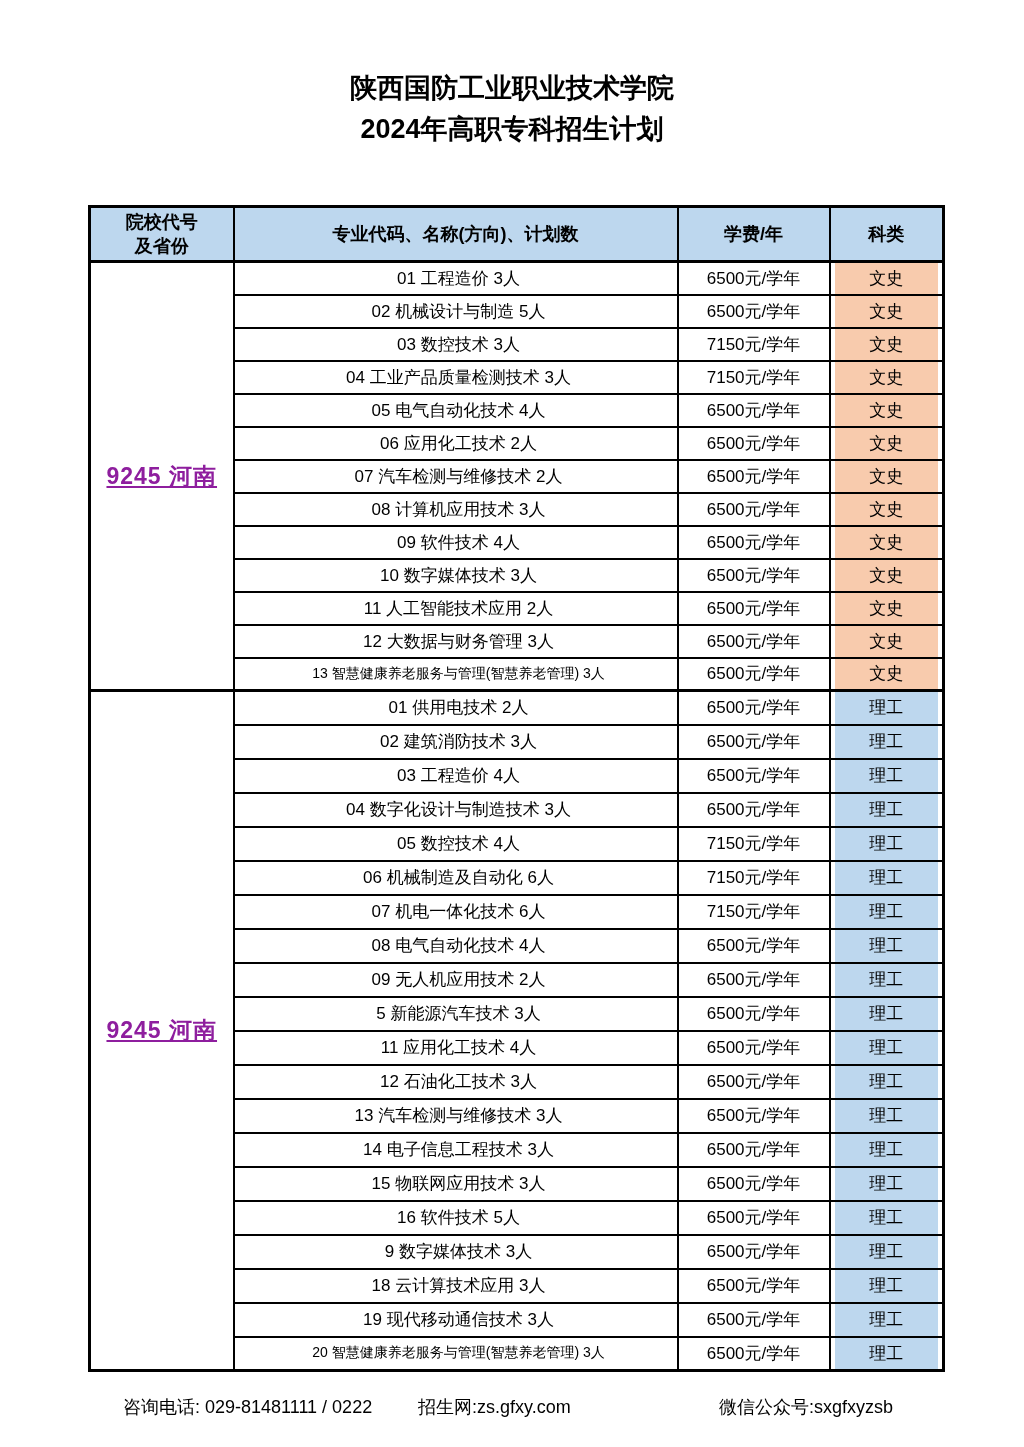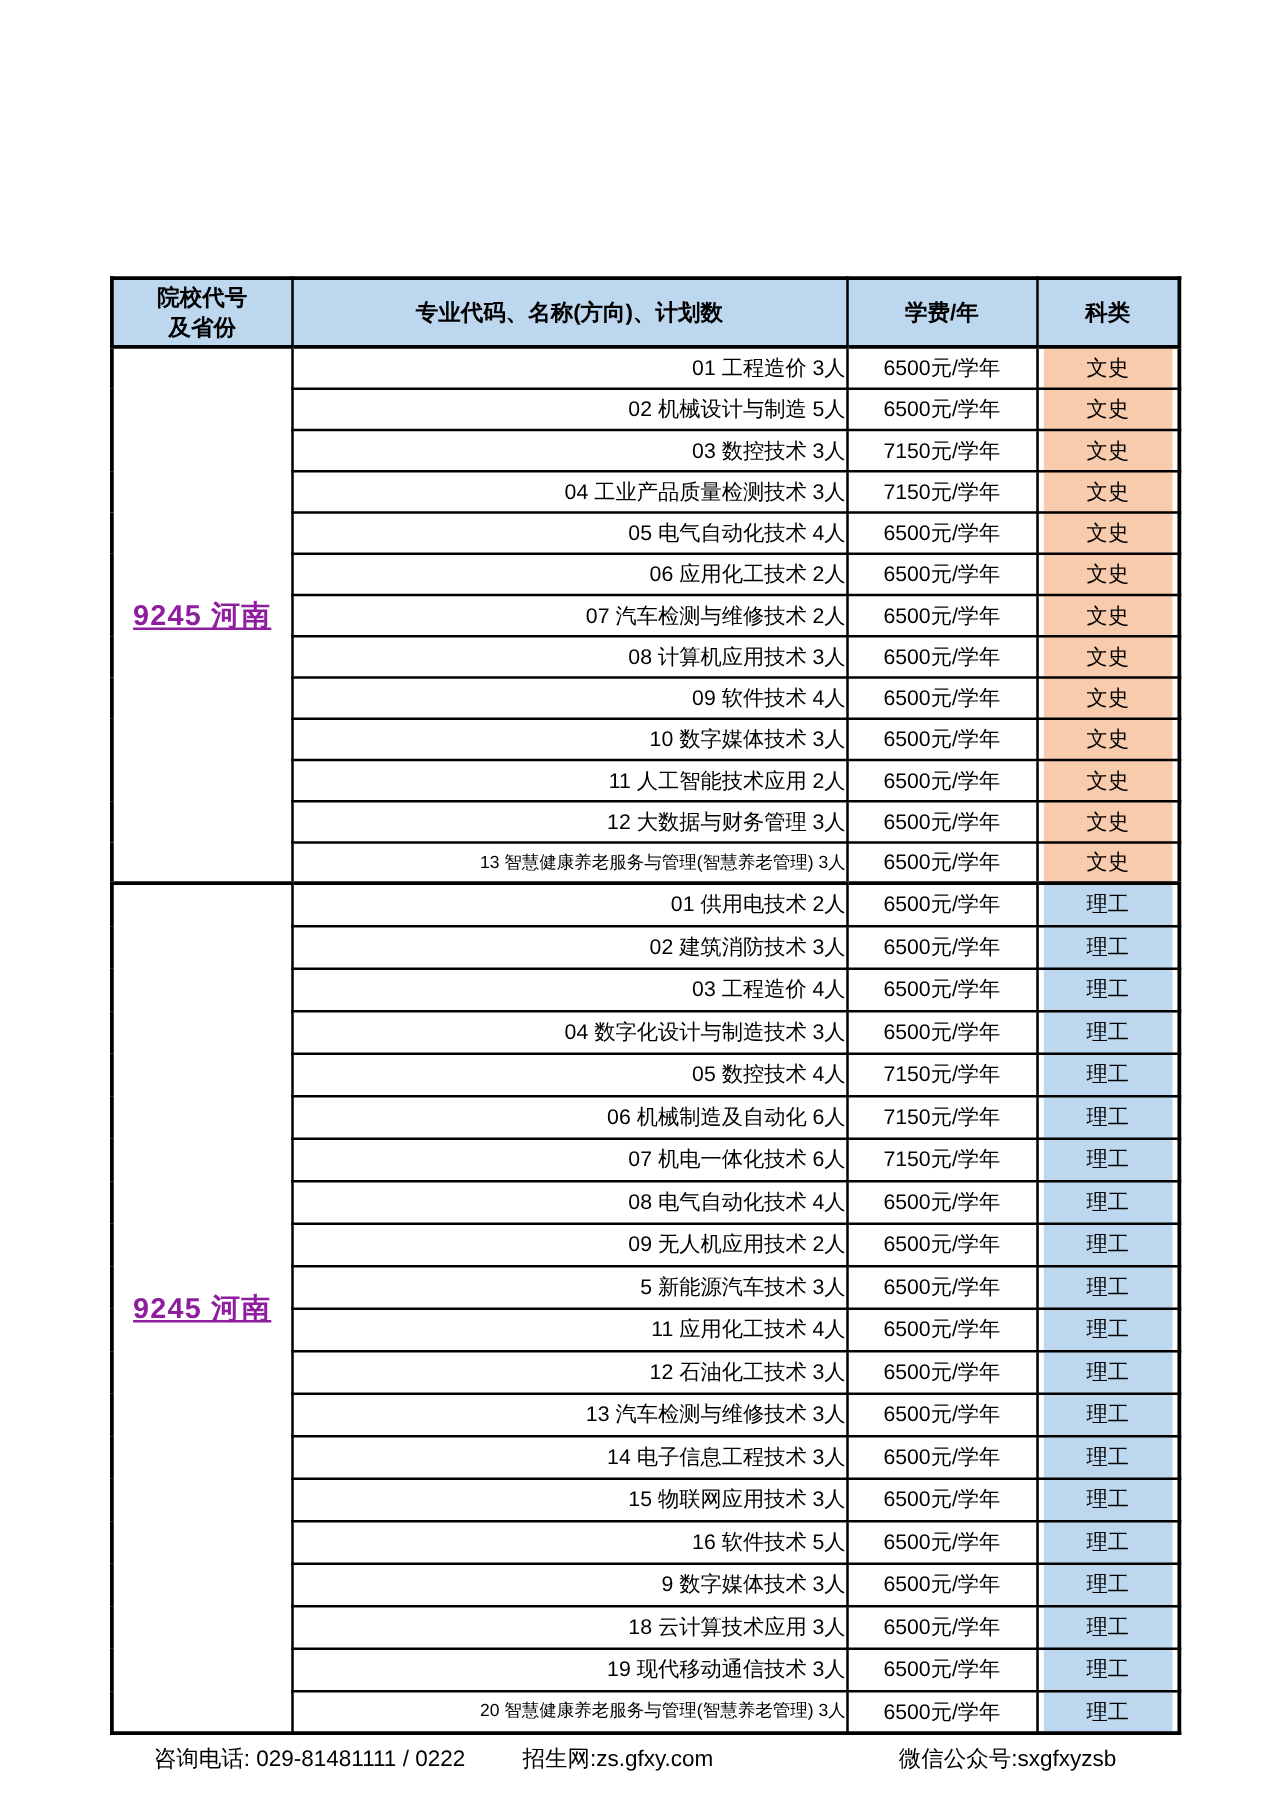--- a/index.html
+++ b/index.html
@@ -27,21 +27,20 @@
     position:absolute;top:166px;left:127px;
     font-size:18px;color:#000;white-space:nowrap;
   }
   .info-line .seg2{margin-left:93px;}
   .info-line .seg3{margin-left:42px;}
 
   table.plan{
     position:absolute;top:205px;left:88px;width:854px;
     border-collapse:collapse;table-layout:fixed;
     border:3px solid var(--border-color);
-    margin-top:16px;
   }
   col.c1{width:144px;}
   col.c2{width:444px;}
   col.c3{width:152px;}
   col.c4{width:114px;}
 
   thead th{
     background:var(--header-bg);
     border:2px solid var(--border-color);
     border-bottom:3px solid var(--border-color);
@@ -55,21 +54,21 @@
   }
   tr.g0{height:33px;}
   tr.g1{height:34px;}
   tr.group-start td{border-top:3px solid var(--border-color);}
 
   td.code-cell{text-align:center;background:#fff;}
   .code-label{
     color:var(--code-color);font-weight:bold;font-size:23px;
     text-decoration:underline;letter-spacing:1px;white-space:nowrap;text-align:center;
   }
-  td.major-cell{text-align:right;padding-left:6px;}
+  td.major-cell{text-align:center;padding-left:6px;}
   td.major-cell.shrink{font-size:14px;}
   td.fee-cell{text-align:center;}
   td.category-cell{
     text-align:center;
     box-shadow:inset 4px 0 0 0 #ffffff, inset -4px 0 0 0 #ffffff;
   }
 
   .footer{
     position:absolute;top:1395px;left:93px;width:850px;height:24px;
     font-size:18px;color:#000;
@@ -77,20 +76,24 @@
   .footer span{position:absolute;top:0;white-space:nowrap;}
   .footer .phone{left:0;margin-left:30px;}
   .footer .website{left:325px;}
   .footer .wechat{left:626px;}
 </style>
 </head>
 <body>
 
 <div class="page">
 
+  <div class="title-block">
+    <div>陕西国防工业职业技术学院</div>
+    <div>2024年高职专科招生计划</div>
+  </div>
 
 
   <table class="plan">
     <colgroup>
       <col class="c1">
         <col class="c2">
         <col class="c3">
         <col class="c4">
     </colgroup>
     <thead>

